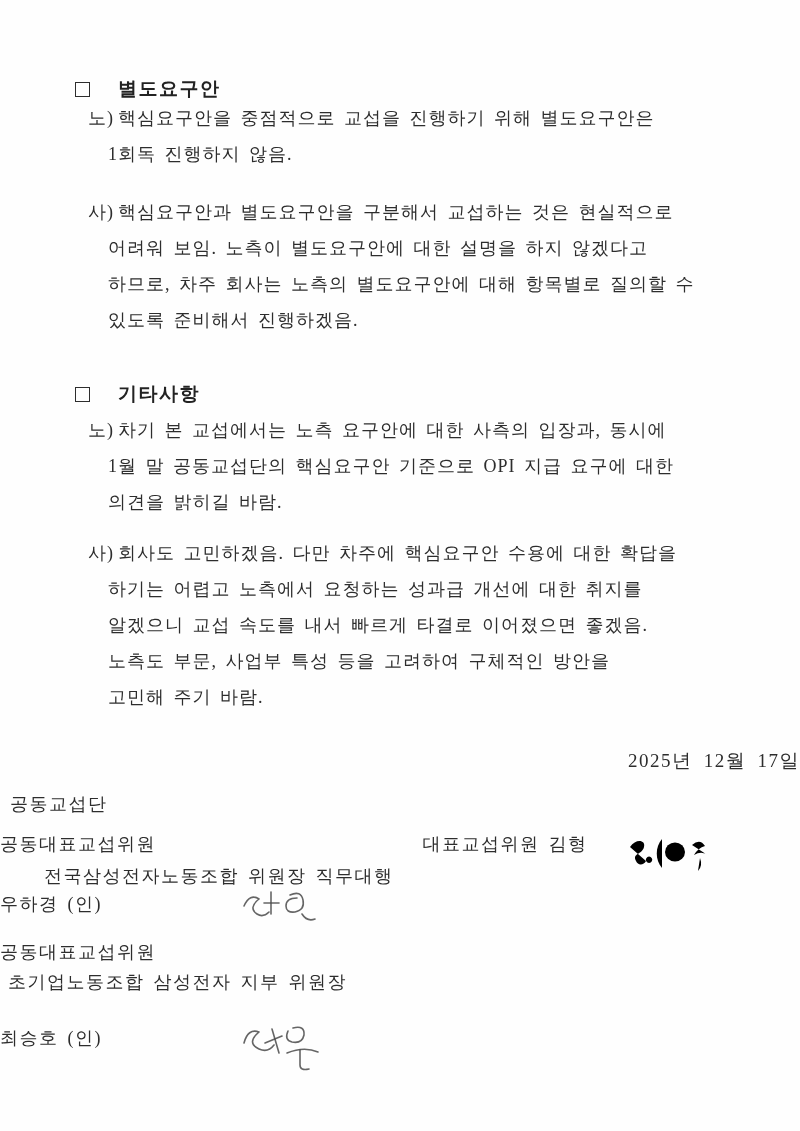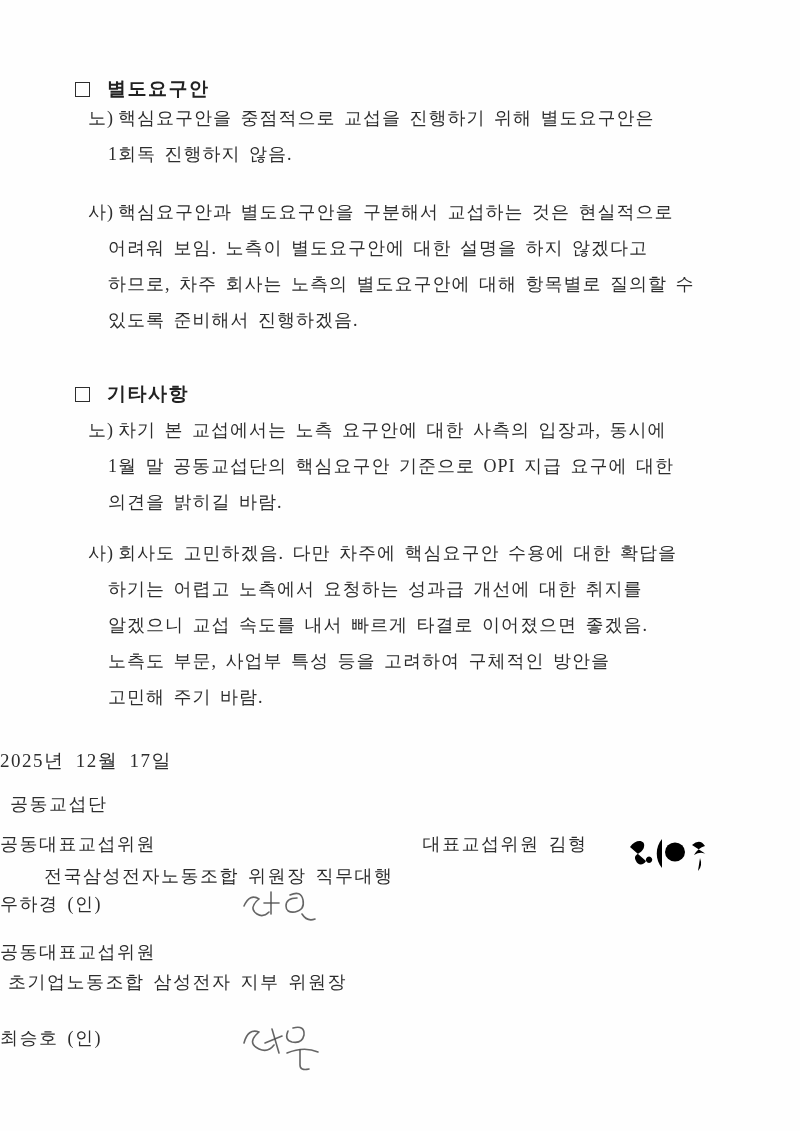--- a/index.html
+++ b/index.html
@@ -8,37 +8,37 @@
     width:800px; height:1131px;
     margin:0 auto;
     background:#fefefe;
     font-family:"Liberation Serif","DejaVu Serif",serif;
     color:#2d2d2d;
     overflow:hidden;
   }
   .abs { position:absolute; }
 
   .heading {
-    display:flex; align-items:center; gap:17px;
+    display:flex; align-items:center; gap:28px;
     font-weight:bold; font-size:19px; line-height:26px;
     color:#222; letter-spacing:1.5px;
   }
   .checkbox {
     width:13px; height:13px;
     border:1.6px solid #2d2d2d;
     margin-top:1px;
     flex:0 0 auto;
   }
 
   .para { font-size:18px; line-height:36px; letter-spacing:1px; word-spacing:3px; width:700px; }
   .para .marker { position:absolute; left:0; top:0; }
   .para .ptext { margin-left:20px; text-indent:10px; white-space:pre-line; }
 
   .date-line {
-    left:0; width:800px; text-align:left;
+    left:0; width:800px; text-align:right;
     font-size:19px; letter-spacing:1.5px; word-spacing:5px;
   }
 
   .sline {
     width:475px; 
     font-size:18px; line-height:24px; letter-spacing:1.5px; word-spacing:3px;
   }
   .rline {
     left:420px; width:300px; text-align:center;
     font-size:18px; line-height:24px; letter-spacing:1.5px; word-spacing:3px;

